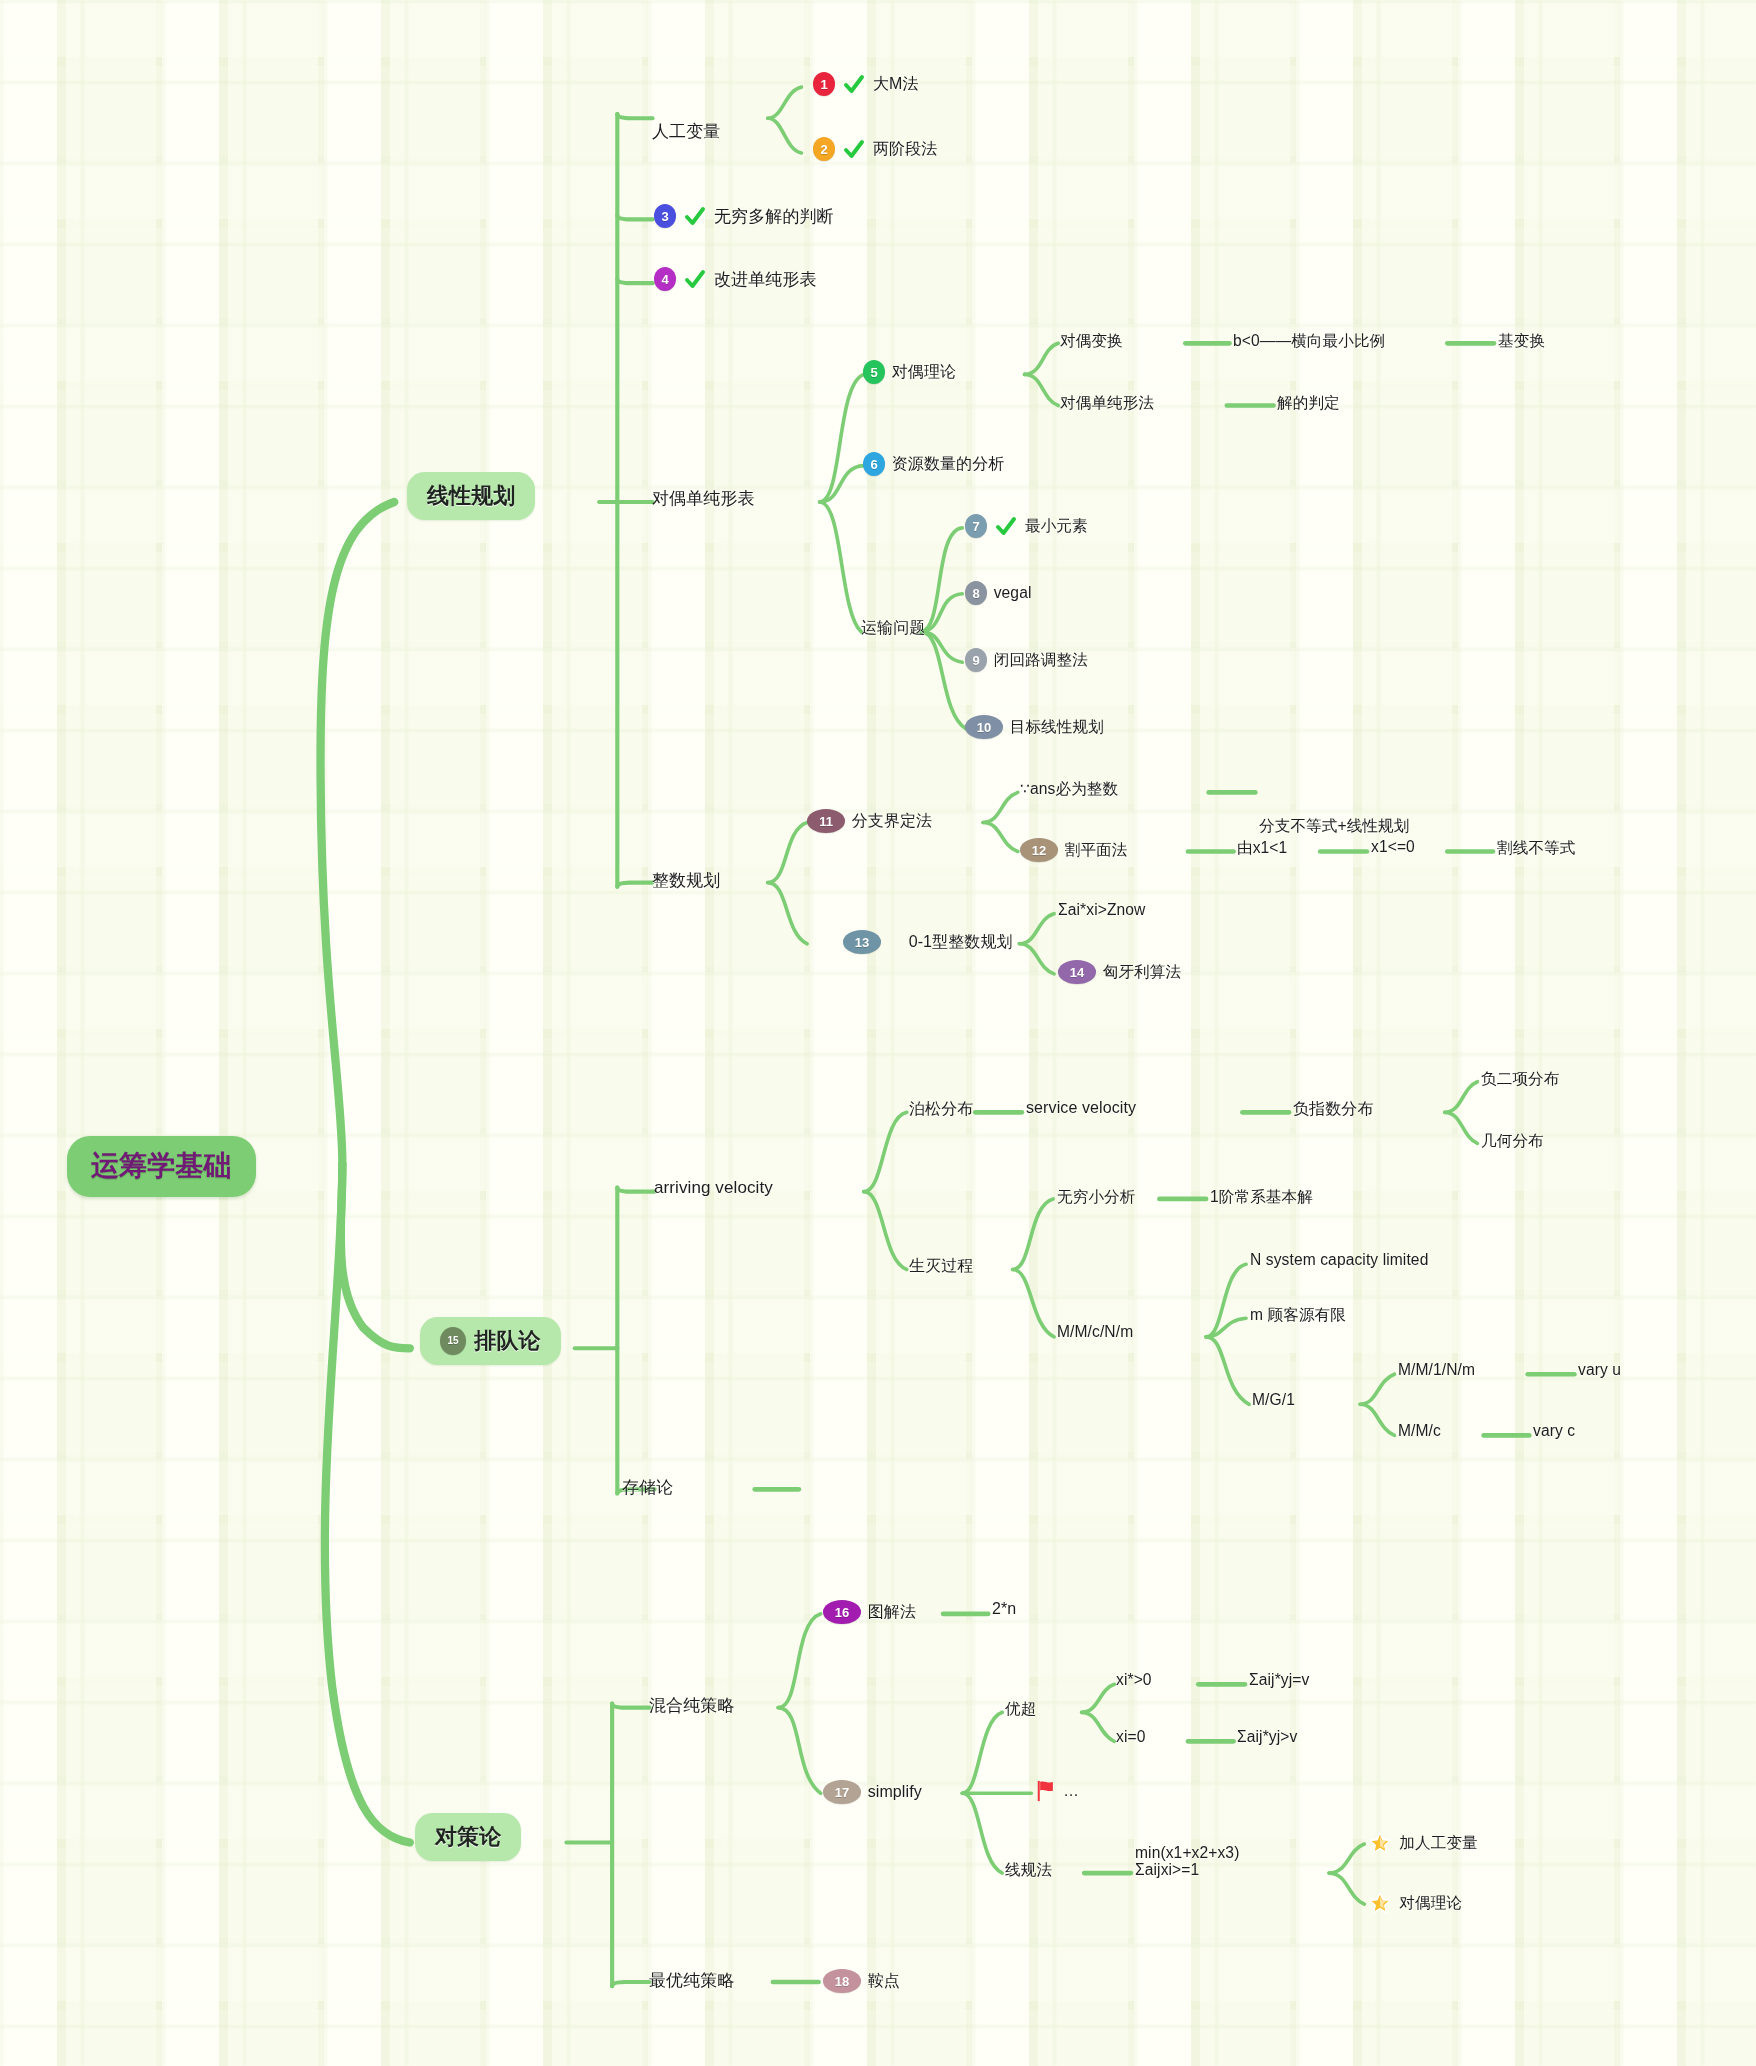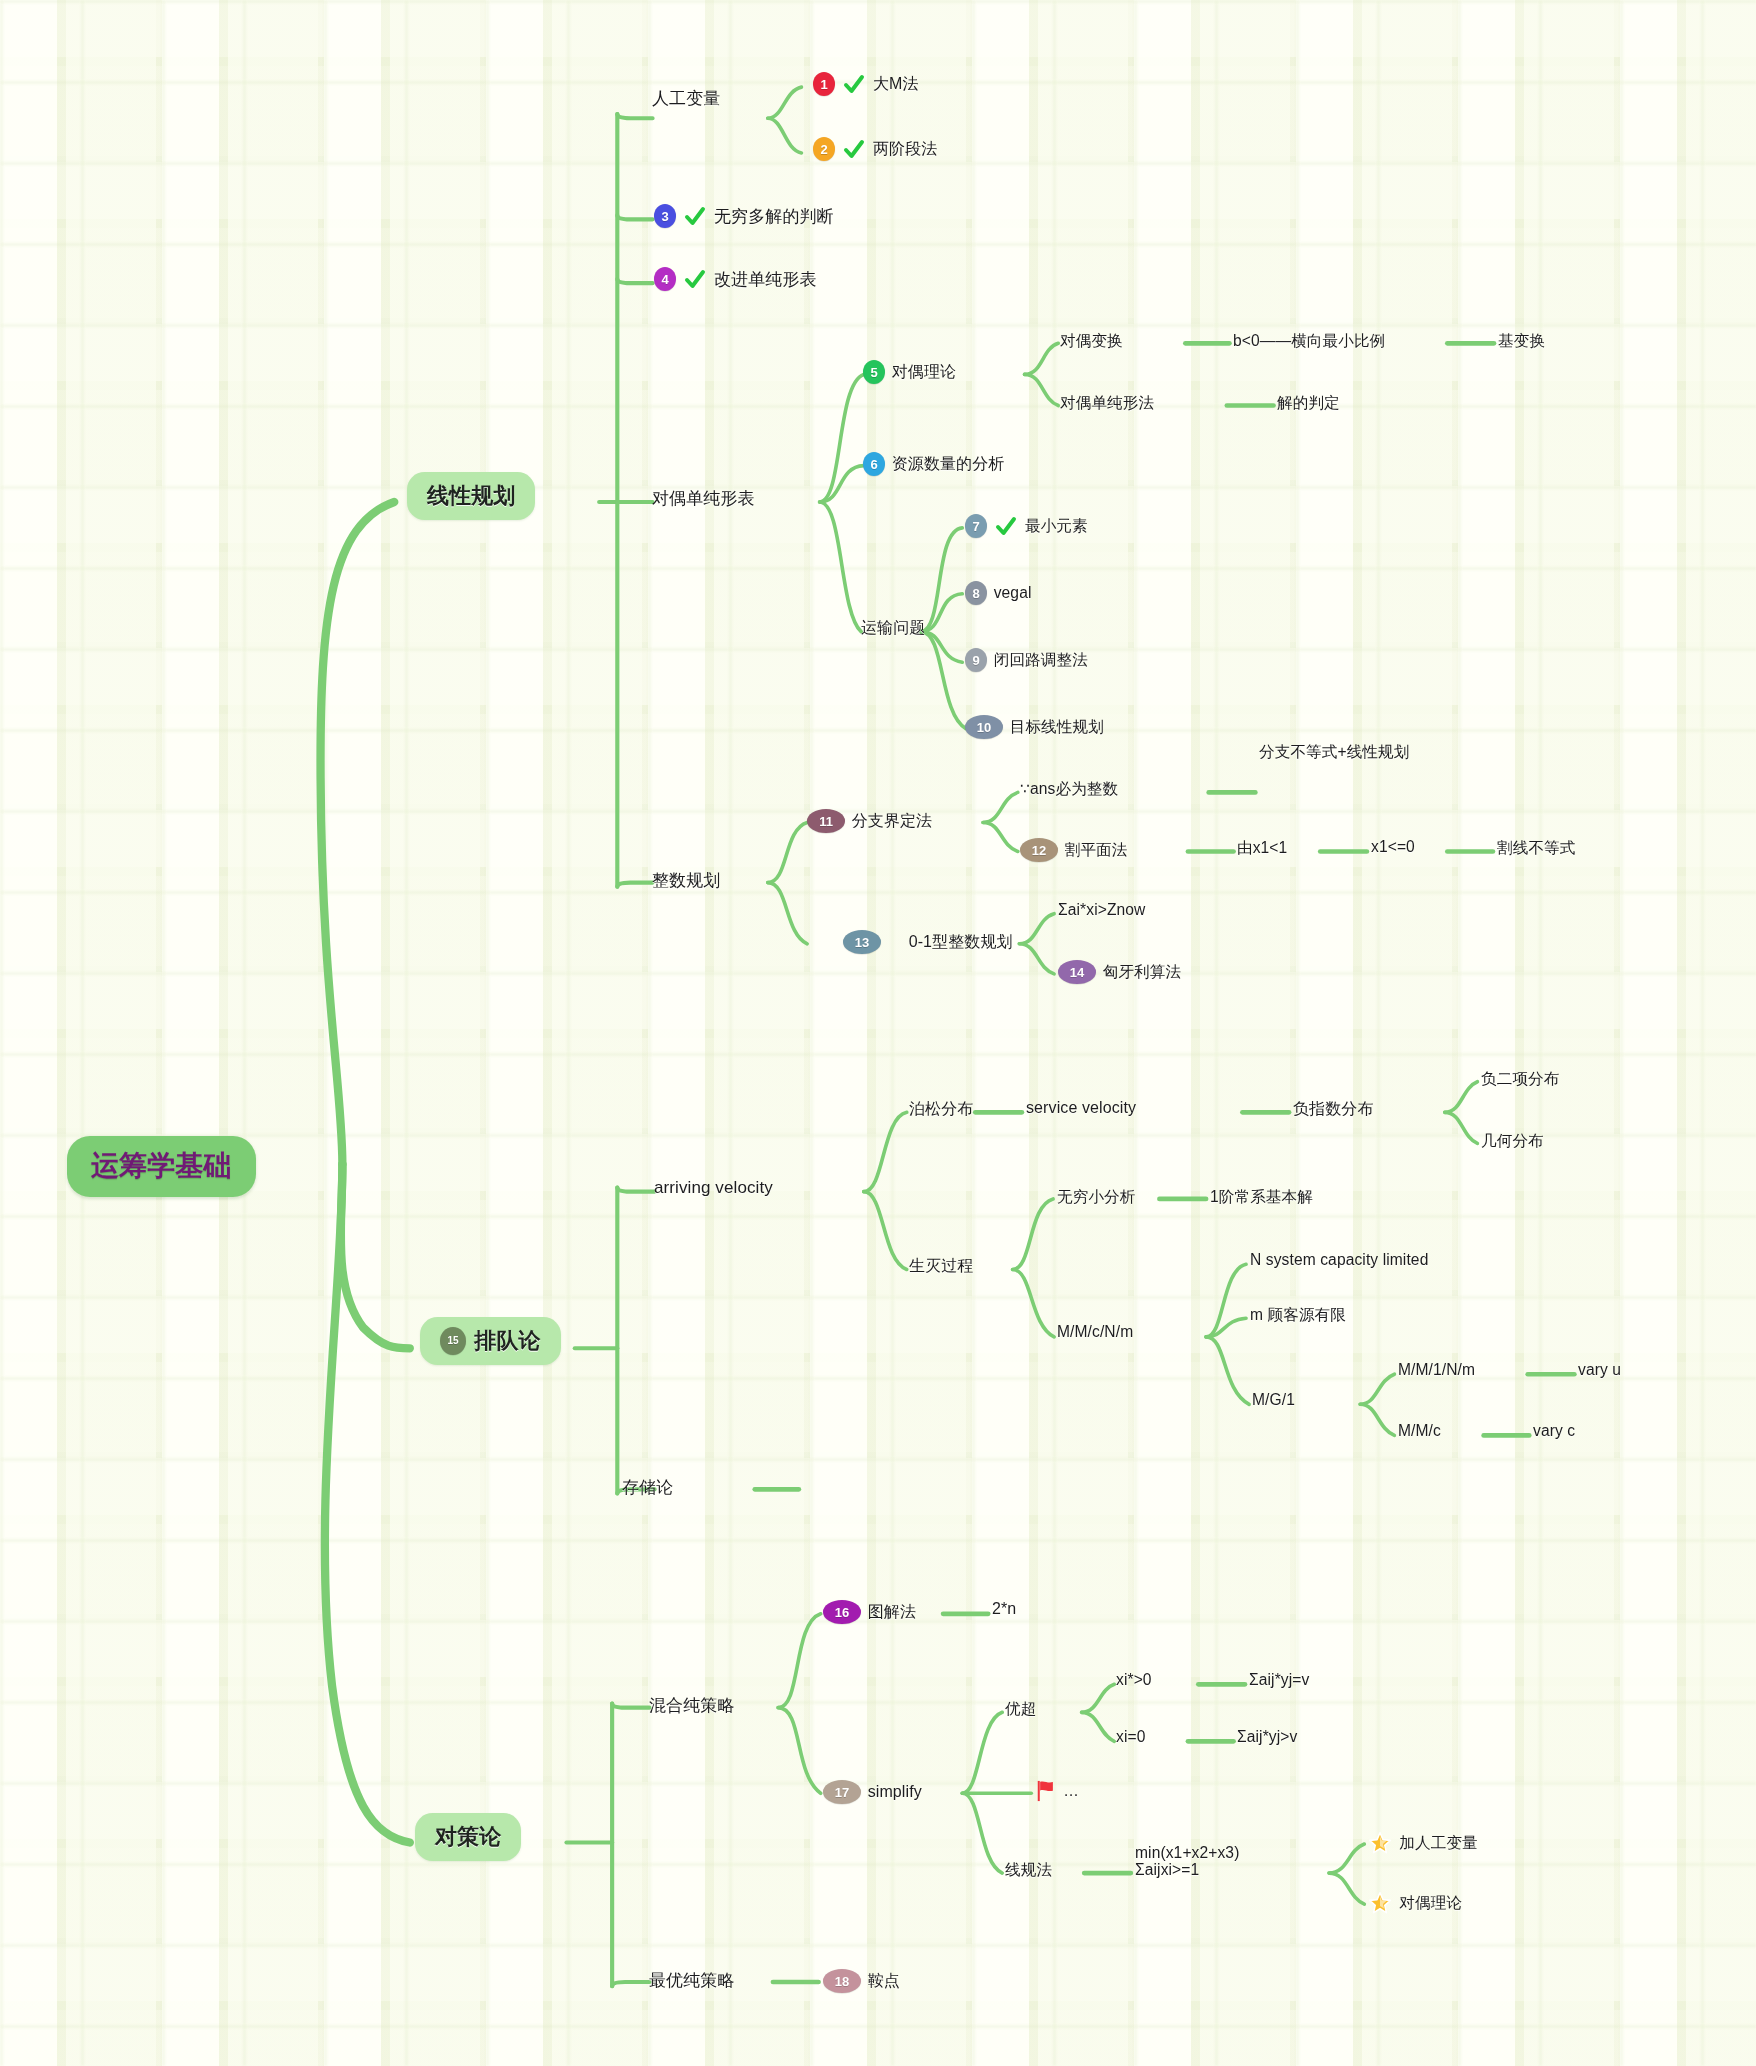--- a/index.html
+++ b/index.html
@@ -188,21 +188,21 @@
 </svg>
 
 <div class="node root" style="left:67px;top:1136px;">
   <span class="lbl">运筹学基础</span>
 </div>
 
 <div class="node pill" style="left:407px;top:472px;">
   <span class="lbl">线性规划</span>
 </div>
 
-<div class="node l2" style="left:652px;top:87px;">
+<div class="node l2" style="left:652px;top:120px;">
   <span class="lbl">人工变量</span>
 </div>
 
 <div class="node l3" style="left:813px;top:72px;">
   <span class="badge" style="background:#e8253c">1</span>
   <svg class="check" viewBox="0 0 24 24">
         <path d="M4 13 L9.5 19 L20 5" fill="none" stroke="#27c93f" stroke-width="4" stroke-linecap="round" stroke-linejoin="round"></path>
       </svg>
   <span class="lbl">大M法</span>
 </div>
@@ -291,21 +291,21 @@
 </div>
 
 <div class="node l3" style="left:807px;top:809px;">
   <span class="badge wide" style="background:#8d5b6e">11</span>
   <span class="lbl">分支界定法</span>
 </div>
 
 <div class="node l4" style="left:1020px;top:779px;">
   <span class="lbl">∵ans必为整数</span>
 </div>
-<div class="node l4" style="left:1259px;top:742px;">
+<div class="node l4" style="left:1259px;top:816px;">
   <span class="lbl">分支不等式+线性规划</span>
 </div>
 
 <div class="node l4" style="left:1020px;top:838px;">
   <span class="badge wide" style="background:#a89379">12</span>
   <span class="lbl">割平面法</span>
 </div>
 <div class="node l4" style="left:1237px;top:838px;">
   <span class="lbl">由x1&lt;1</span>
 </div>

